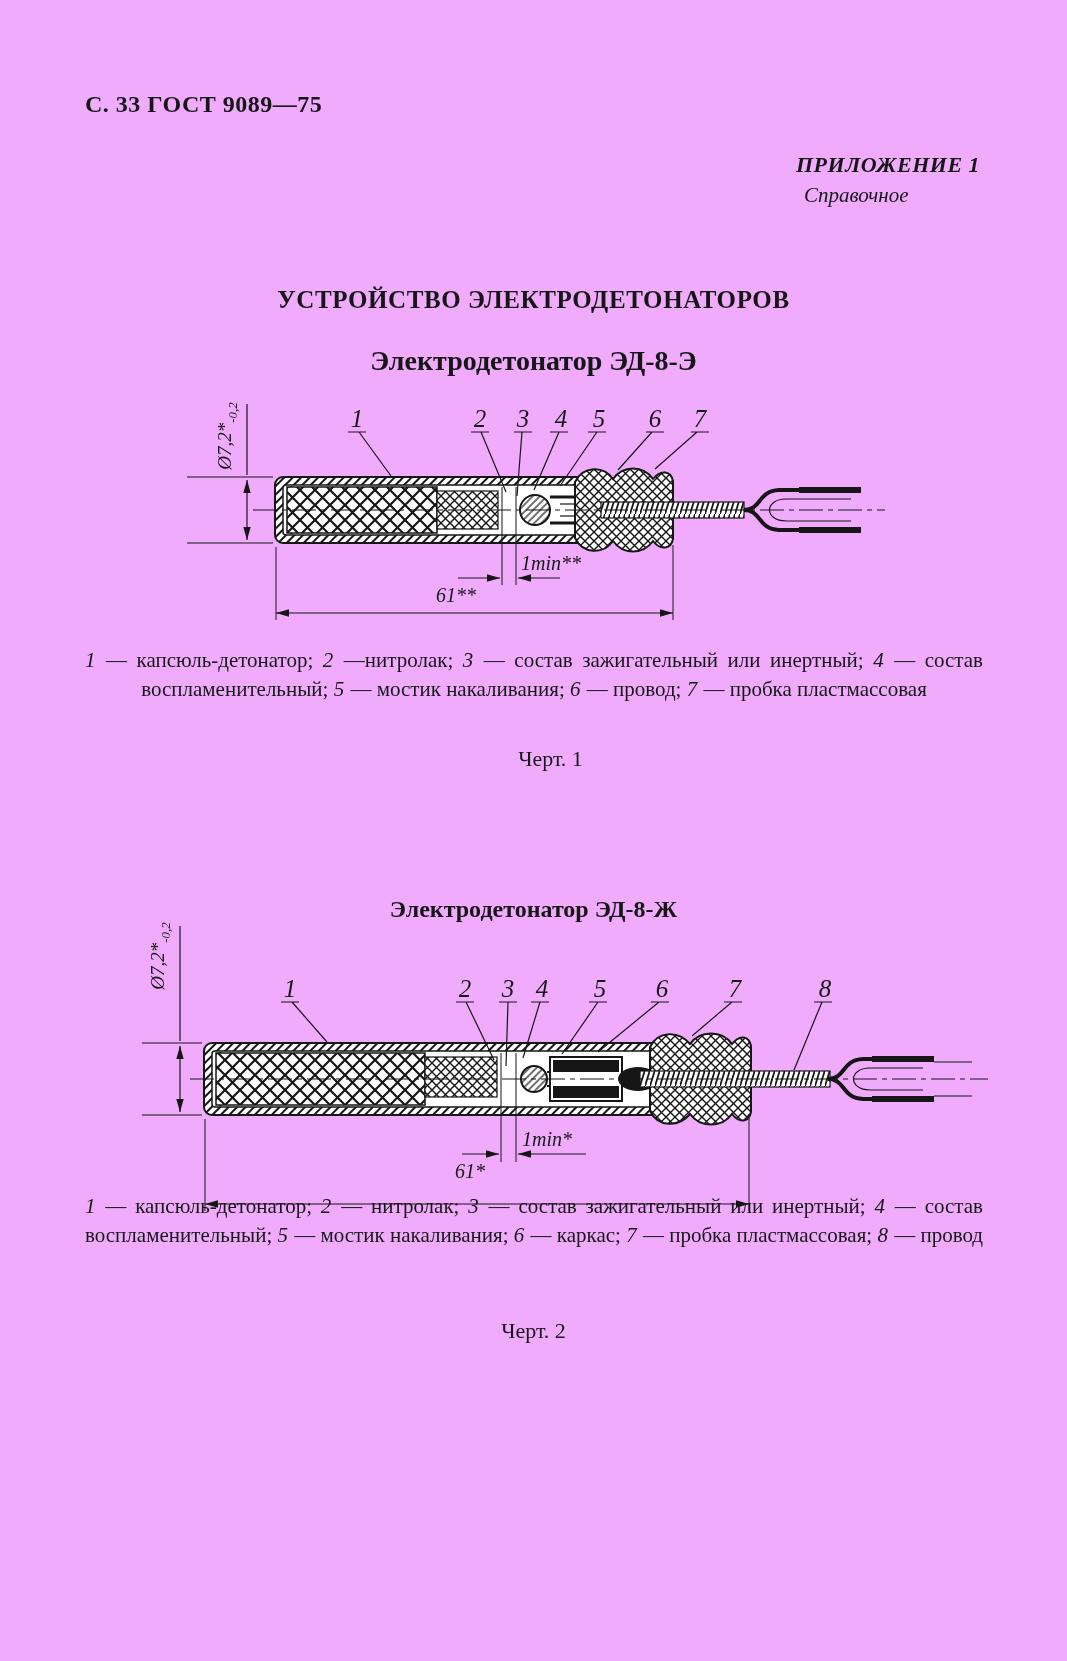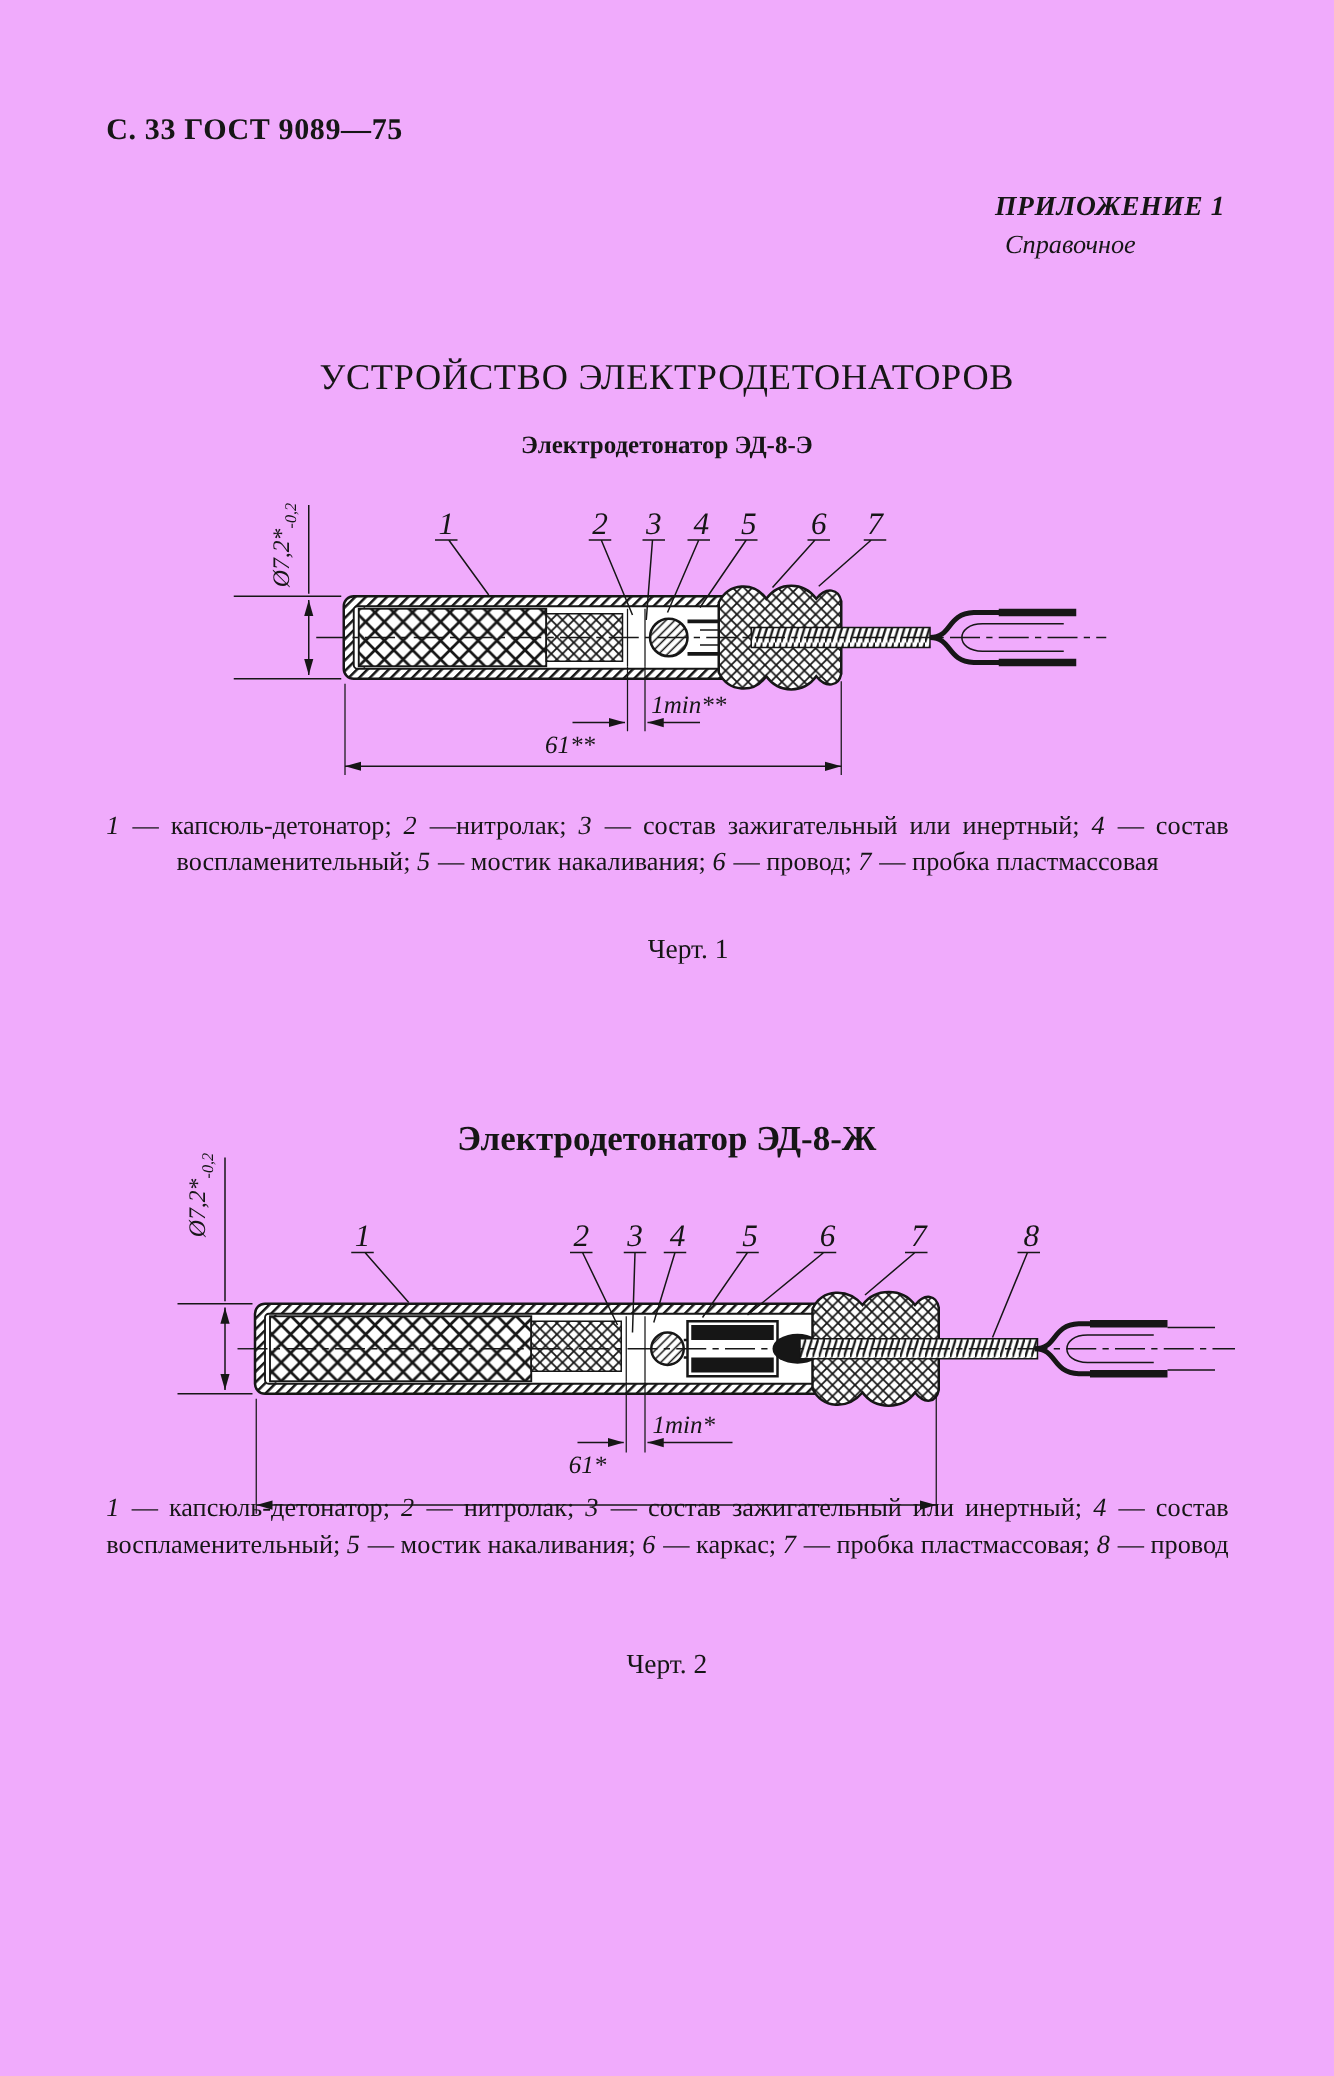--- a/index.html
+++ b/index.html
@@ -6,23 +6,23 @@
   .page {
     position:relative; width:1067px; height:1661px; margin:0 auto;
     background:#f0abfc; color:#161616; overflow:hidden;
     font-family:"Liberation Serif","DejaVu Serif",serif;
   }
   .abs { position:absolute; }
   .hdr { left:85px; top:91px; font-size:24px; font-weight:bold; letter-spacing:.5px; }
   .apx-t { left:796px; top:152px; font-size:22px; font-weight:bold; font-style:italic; letter-spacing:.5px; }
   .apx-s { left:804px; top:183px; font-size:21px; font-style:italic;text-align:center; }
   .h-center { left:0; width:1067px; text-align:center; }
-  .doc-title { top:286px; font-size:29px; font-weight:normal; letter-spacing:.6px; }
-  .fig-title1 { top:345px; font-size:20px; font-weight:bold; }
-  .fig-title2 { top:896px; font-size:28px; font-weight:bold; }
+  .doc-title { top:286px; font-size:25px; font-weight:bold; letter-spacing:.6px; }
+  .fig-title1 { top:345px; font-size:28px; font-weight:bold; }
+  .fig-title2 { top:896px; font-size:24px; font-weight:bold; }
   .legend {
     left:85px; width:898px; font-size:21px; line-height:29px;
     text-align:justify; text-align-last:center;
   }
   .legend-1 { top:646px; }
   .legend-2 { top:1163px;margin-top:29px; }
   .legend i { font-style:italic; padding-right:1px; }
   .fig-num { left:0; width:1067px; text-align:center; font-size:22px; }
   .fig-num-1 { top:746px;padding-left:17px; }
   .fig-num-2 { top:1318px; }

